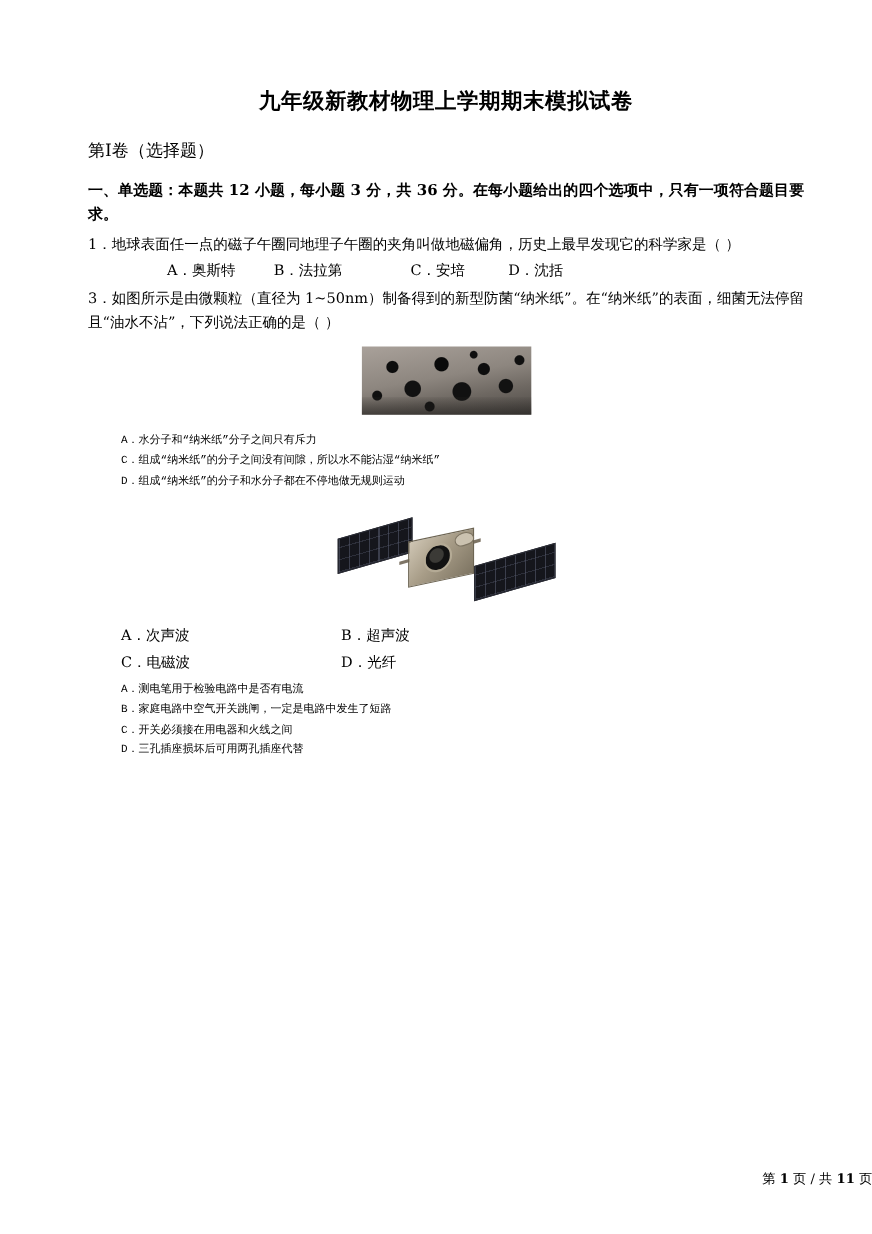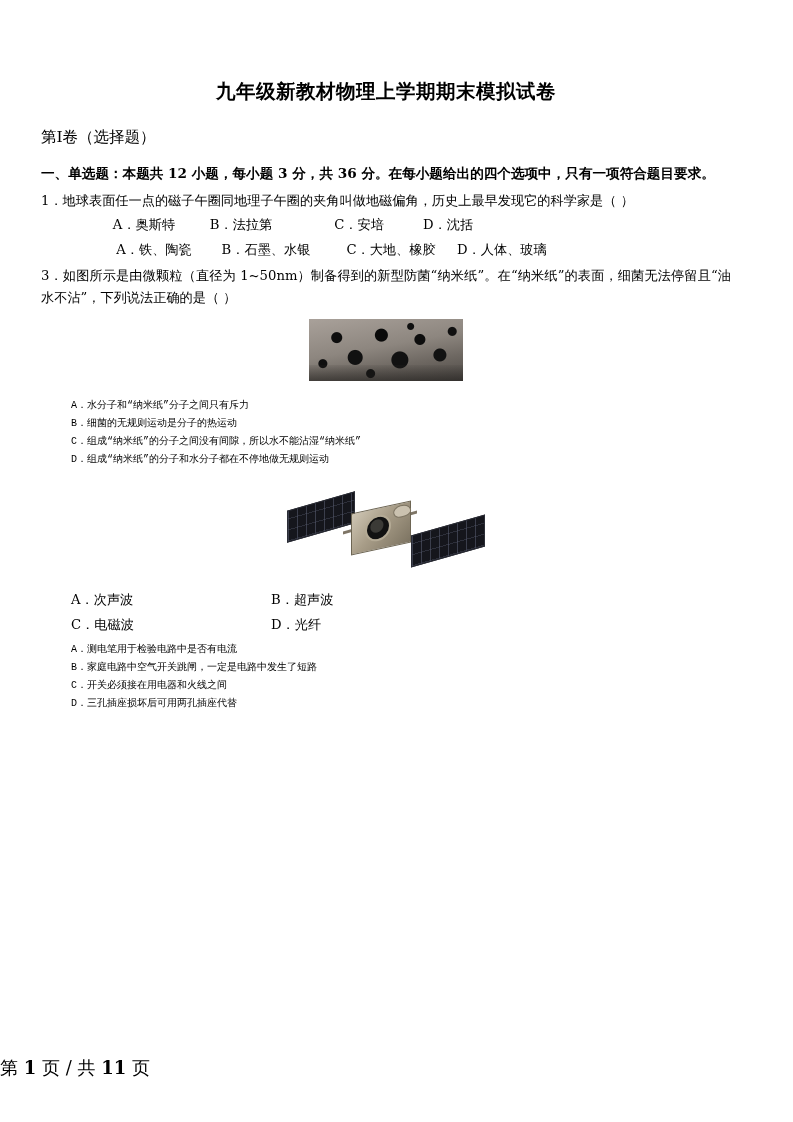--- a/index.html
+++ b/index.html
@@ -14,21 +14,21 @@
     color: #000000;
     position: relative;
     overflow: hidden;
   }
   .page {
     position: absolute;
     left: 0; top: 0;
     width: 793px;
     height: 1122px;
     box-sizing: border-box;
-    padding: 78px 62px 40px 41px;
+    padding: 78px 62px 40px 80px;
   }
   .doc-title {
     text-align: center;
     font-size: 19.5px;
     font-weight: bold;
     letter-spacing: 0.5px;
     margin: 0 0 22px 0;
     font-family: "DejaVu Serif", "Liberation Serif", serif;
   }
   .section-title {
@@ -170,22 +170,22 @@
     width: 16px; height: 10px;
     border-radius: 50% 50% 40% 40%;
     background: #cbc2b0;
     border: 1px solid #7d7462;
     transform: rotate(-18deg);
   }
   .footer {
     position: absolute;
     left: 0; right: 0;
     bottom: 42px;
-    text-align: left;
-    font-size: 18px;
+    text-align: right;
+    font-size: 12px;
     font-family: "DejaVu Serif", "Liberation Serif", serif;
   }
   .footer .num { font-weight: bold; }
   .sp-sm { height: 2px; }
 </style>
 </head>
 <body>
 
 <div class="page">
 
@@ -196,34 +196,26 @@
 
   <div class="q">1．地球表面任一点的磁子午圈同地理子午圈的夹角叫做地磁偏角，历史上最早发现它的科学家是（      ）</div>
   <div class="opts-row">
     <span style="width:60px"></span>
     <span style="width:86px">A．奥斯特</span>
     <span style="width:108px">B．法拉第</span>
     <span style="width:128px">C．安培</span>
     <span>D．沈括</span>
   </div>
 
-  <div class="opts-row">
-    <span style="width:60px"></span>
-    <span style="width:106px">A．铁、陶瓷</span>
-    <span style="width:118px">B．石墨、水银</span>
-    <span style="width:132px">C．大地、橡胶</span>
-    <span>D．人体、玻璃</span>
-  </div>
 
   <div class="q">3．如图所示是由微颗粒（直径为 1~50nm）制备得到的新型防菌“纳米纸”。在“纳米纸”的表面，细菌无法停留且“油水不沾”，下列说法正确的是（      ）</div>
   <div class="fig-wrap">
     <span class="fig-nano"></span>
   </div>
   <div class="opt-block">A．水分子和“纳米纸”分子之间只有斥力</div>
-  <div class="opt-block">B．细菌的无规则运动是分子的热运动</div>
   <div class="opt-block">C．组成“纳米纸”的分子之间没有间隙，所以水不能沾湿“纳米纸”</div>
   <div class="opt-block">D．组成“纳米纸”的分子和水分子都在不停地做无规则运动</div>
 
   <div class="sp-sm"></div>
 
   <div class="fig-wrap">
     <span class="fig-sat">
       <span class="sat-panel sat-left"></span>
       <span class="sat-panel sat-right"></span>
       <span class="sat-arm"></span>

